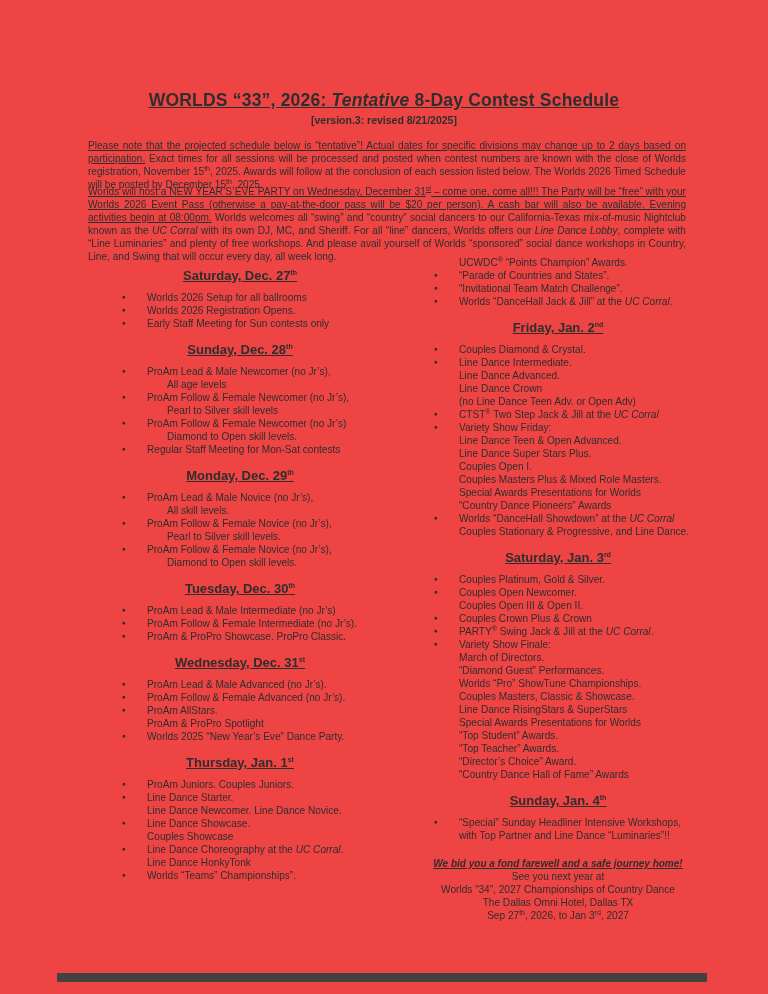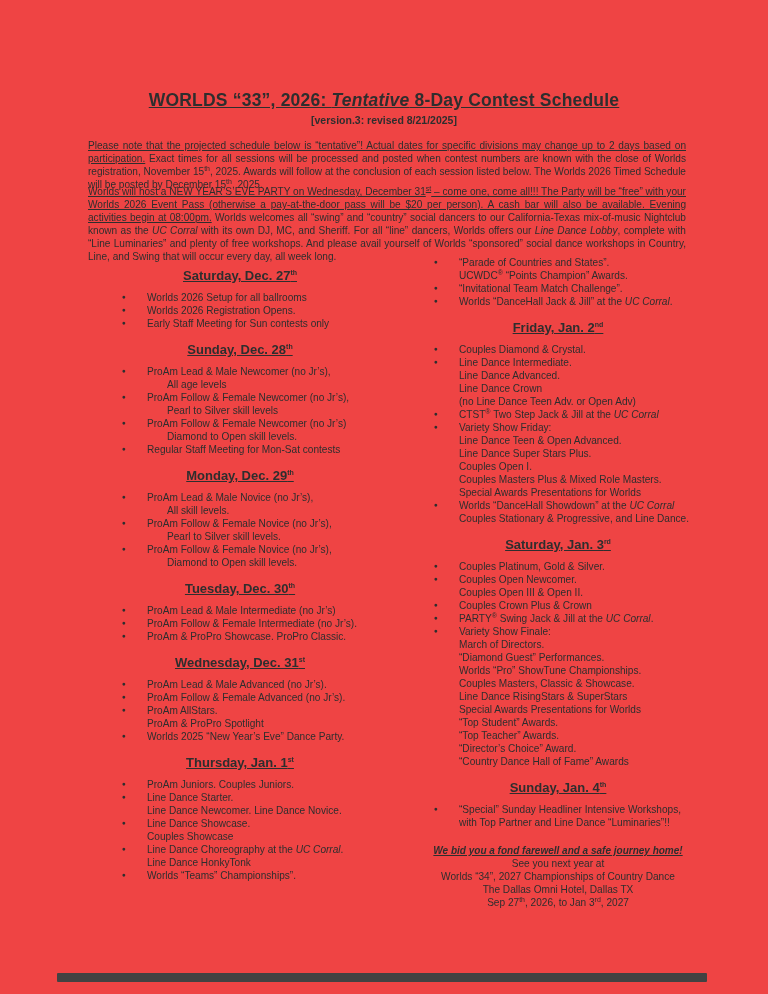--- a/index.html
+++ b/index.html
@@ -83,39 +83,40 @@
         <div class="line"><span>Line Dance Newcomer. Line Dance Novice.</span></div>
         <div class="line"><span class="blt" style="font-size: 6.5px;">●</span><span>Line Dance Showcase.</span></div>
         <div class="line"><span>Couples Showcase</span></div>
         <div class="line"><span class="blt" style="font-size: 6.5px;">●</span><span>Line Dance Choreography at the </span><span class="i">UC Corral</span><span>.</span></div>
         <div class="line"><span>Line Dance HonkyTonk</span></div>
         <div class="line"><span class="blt" style="font-size: 6.5px;">●</span><span>Worlds “Teams” Championships”.</span></div>
       </div>
     </div>
   <div class="col col-right" id="col-right">
       <div>
+        <div class="line"><span>UCWDC</span><sup>®</sup><span> “Points Champion” Awards.</span></div>
         <div class="line"><span class="blt" style="font-size: 6.5px;">●</span><span>“Parade of Countries and States”.</span></div>
-        <div class="line"><span>UCWDC</span><sup>®</sup><span> “Points Champion” Awards.</span></div>
         <div class="line"><span class="blt" style="font-size: 6.5px;">●</span><span>“Invitational Team Match Challenge”.</span></div>
         <div class="line"><span class="blt" style="font-size: 6.5px;">●</span><span>Worlds “DanceHall Jack &amp; Jill” at the </span><span class="i">UC Corral</span><span>.</span></div>
       </div>
       <div>
         <div class="day-title"><span class="dt">Friday, Jan. 2<sup>nd</sup></span></div>
         <div class="line"><span class="blt" style="font-size: 6.5px;">●</span><span>Couples Diamond &amp; Crystal.</span></div>
         <div class="line"><span class="blt" style="font-size: 6.5px;">●</span><span>Line Dance Intermediate.</span></div>
         <div class="line"><span>Line Dance Advanced.</span></div>
         <div class="line"><span>Line Dance Crown</span></div>
         <div class="line"><span>(no Line Dance Teen Adv. or Open Adv)</span></div>
         <div class="line"><span class="blt" style="font-size: 6.5px;">●</span><span>CTST</span><sup>®</sup><span> Two Step Jack &amp; Jill at the </span><span class="i">UC Corral</span></div>
         <div class="line"><span class="blt" style="font-size: 6.5px;">●</span><span>Variety Show Friday:</span></div>
         <div class="line"><span>Line Dance Teen &amp; Open Advanced.</span></div>
         <div class="line"><span>Line Dance Super Stars Plus.</span></div>
         <div class="line"><span>Couples Open I.</span></div>
         <div class="line"><span>Couples Masters Plus &amp; Mixed Role Masters.</span></div>
         <div class="line"><span>Special Awards Presentations for Worlds</span></div>
+        <div class="line"><span>“Country Dance Pioneers” Awards</span></div>
         <div class="line"><span class="blt" style="font-size: 6.5px;">●</span><span>Worlds “DanceHall Showdown” at the </span><span class="i">UC Corral</span></div>
         <div class="line"><span>Couples Stationary &amp; Progressive, and Line Dance.</span></div>
       </div>
       <div>
         <div class="day-title"><span class="dt">Saturday, Jan. 3<sup>rd</sup></span></div>
         <div class="line"><span class="blt" style="font-size: 6.5px;">●</span><span>Couples Platinum, Gold &amp; Silver.</span></div>
         <div class="line"><span class="blt" style="font-size: 6.5px;">●</span><span>Couples Open Newcomer.</span></div>
         <div class="line"><span>Couples Open III &amp; Open II.</span></div>
         <div class="line"><span class="blt" style="font-size: 6.5px;">●</span><span>Couples Crown Plus &amp; Crown</span></div>
         <div class="line"><span class="blt" style="font-size: 6.5px;">●</span><span>PARTY</span><sup>®</sup><span> Swing Jack &amp; Jill at the </span><span class="i">UC Corral</span><span>.</span></div>

